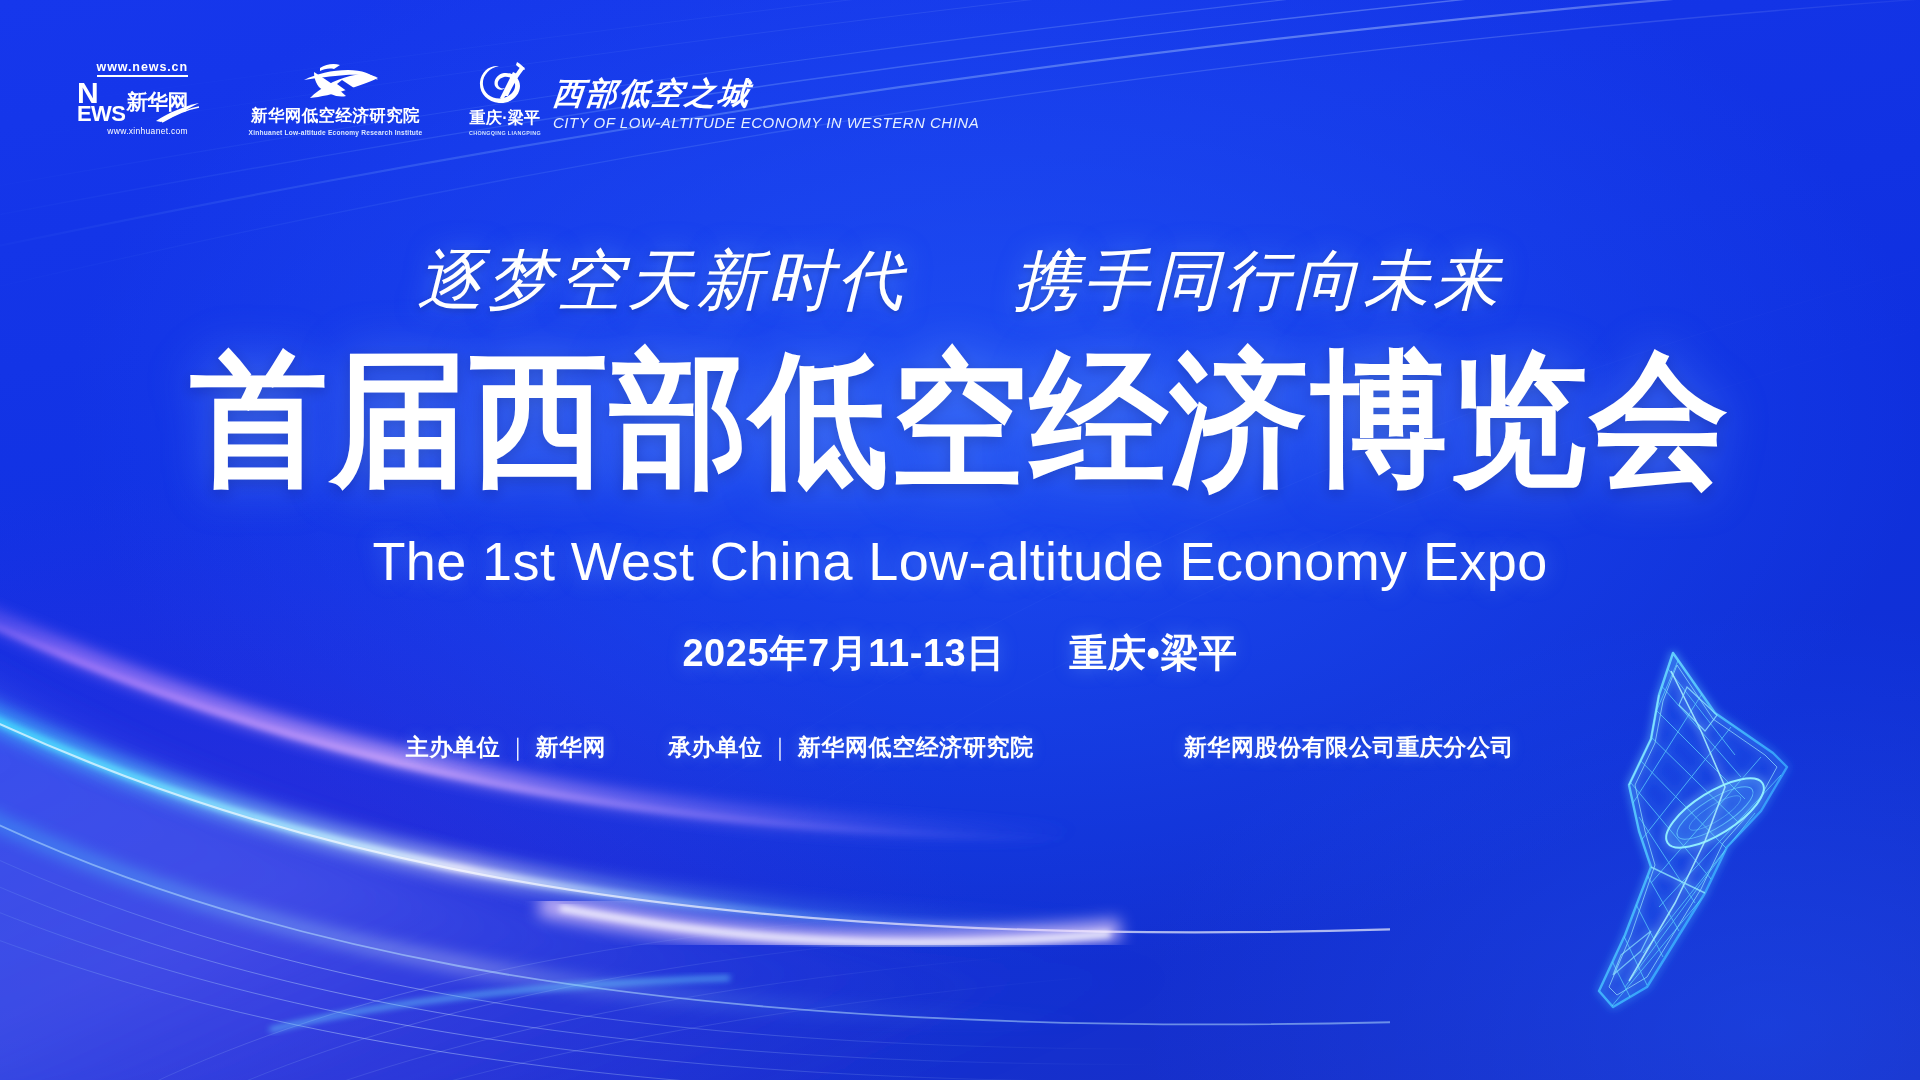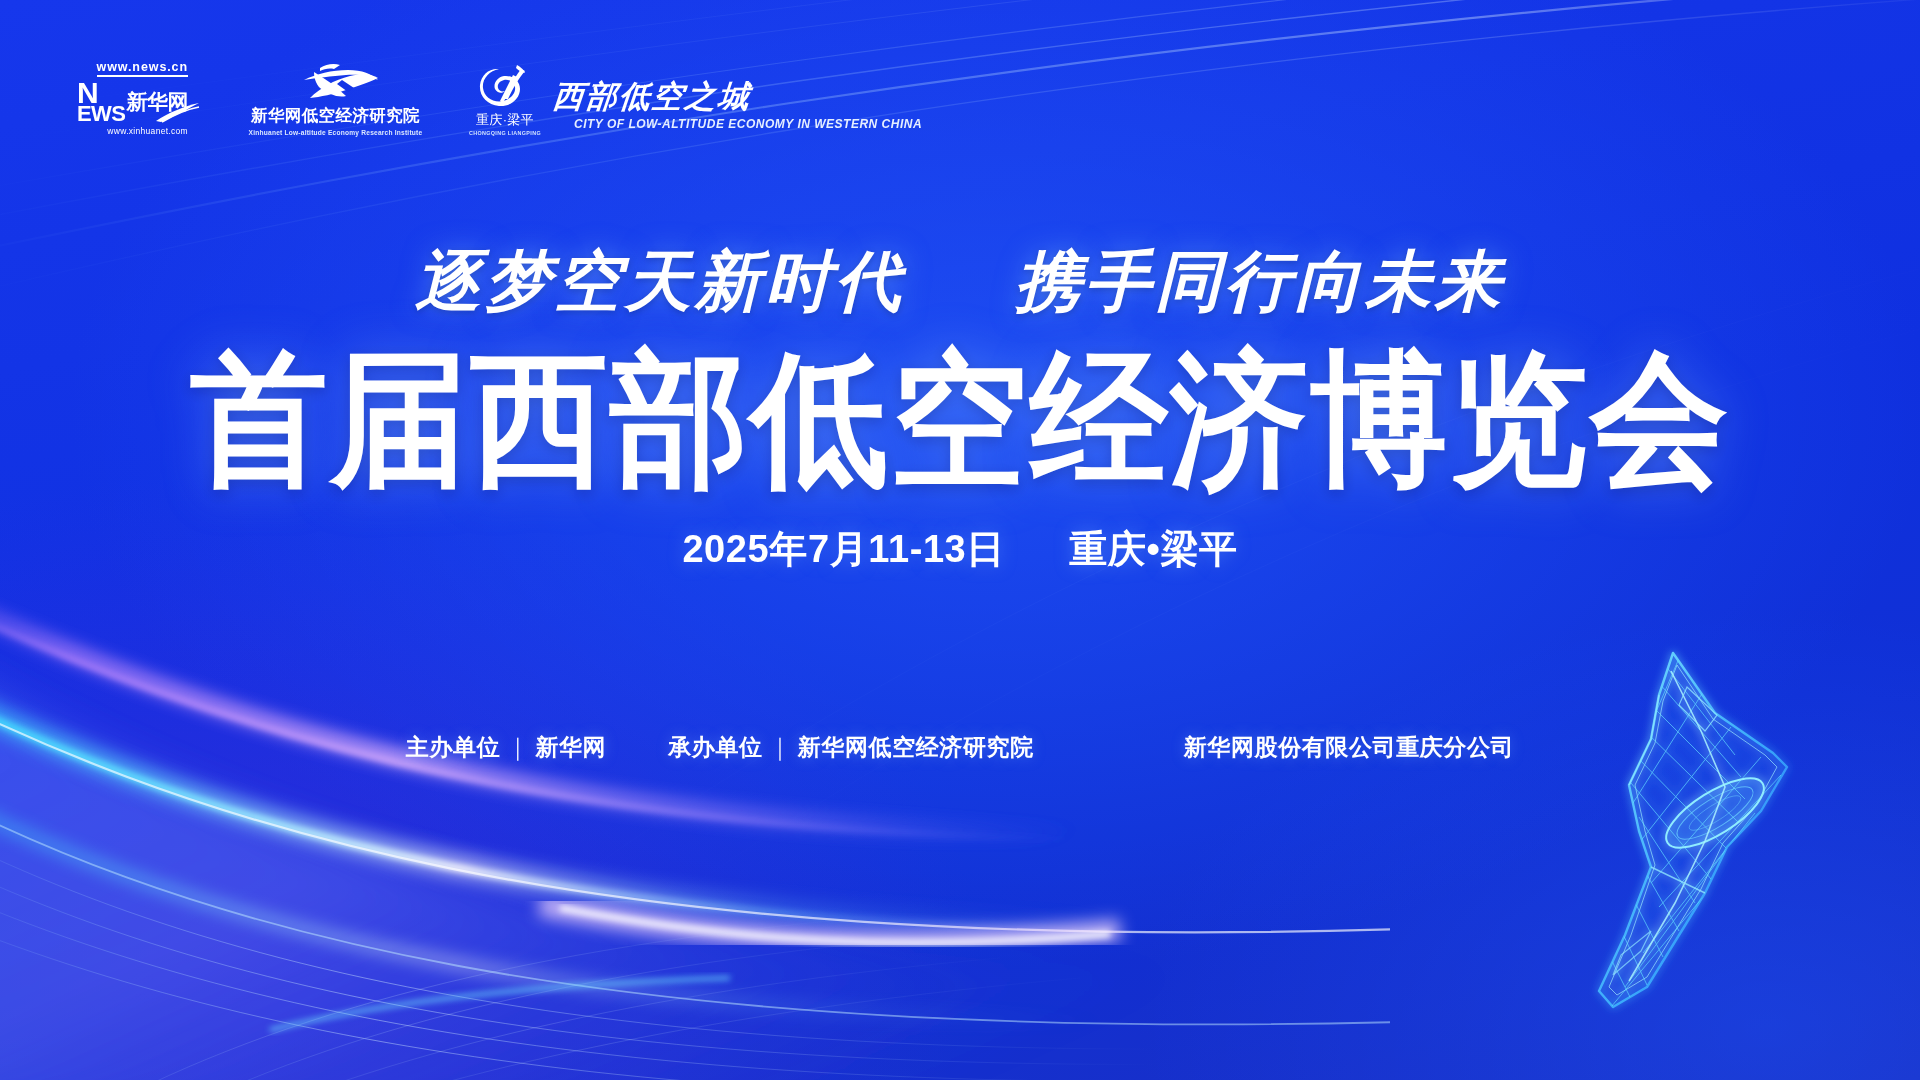--- a/index.html
+++ b/index.html
@@ -52,40 +52,40 @@
   
   .lg2 { display:flex; flex-direction:column; align-items:center; width:205px; }
   .lg2 .mark { width:92px; height:44px; }
   .lg2 .cn { font-size:16.5px; font-weight:800; color:#fff; letter-spacing:.4px; margin-top:3px; white-space:nowrap; }
   .lg2 .en { font-size:6.6px; font-weight:700; color:#dce8ff; letter-spacing:.22px; margin-top:2px; white-space:nowrap; }
 
   
   .lg3 { display:flex; align-items:flex-end; gap:9px; }
   .lg3 .badge { display:flex; flex-direction:column; align-items:center; width:78px; }
   .lg3 .badge .mark { width:56px; height:46px; }
-  .lg3 .badge .cn { font-size:13px; font-weight:400; color:#fff; letter-spacing:.3px; margin-top:2px; white-space:nowrap; }
+  .lg3 .badge .cn { font-size:16px; font-weight:700; color:#fff; letter-spacing:.3px; margin-top:2px; white-space:nowrap; }
   .lg3 .badge .en { font-size:5.4px; font-weight:700; color:#cfe0ff; letter-spacing:.35px; margin-top:1px; white-space:nowrap; }
   .lg3 .names { display:flex; flex-direction:column; padding-bottom:5px; }
   .lg3 .names .cn {
     font-size:31px; font-weight:900; color:#fff; letter-spacing:2px;
     font-style:italic; line-height:1; white-space:nowrap;
     transform:skewX(-5deg);
   }
   .lg3 .names .en {
-    font-size:12px; font-weight:700; color:#e6efff; letter-spacing:.5px;
-    margin-top:5px; font-style:italic; white-space:nowrap;margin-left:21px;
+    font-size:15px; font-weight:400; color:#e6efff; letter-spacing:.5px;
+    margin-top:5px; font-style:italic; white-space:nowrap;
   }
 
   
   .center { position:absolute; left:0; right:0; top:0; z-index:8; text-align:center; }
 
   .slogan {
     margin-top:248px;
     font-family:"DejaVu Serif", serif;
-    font-size:66px; font-weight:700; color:#ffffff; font-style:italic;
+    font-size:66px; font-weight:400; color:#ffffff; font-style:italic;
     letter-spacing:4px; line-height:1;
     text-shadow:0 0 26px rgba(120,180,255,.55), 0 2px 6px rgba(0,20,90,.35);
     white-space:nowrap;
   }
   .slogan .sp { display:inline-block; width:56px; }
 
   .maintitle {
     margin-top:36px;
     font-size:138px; font-weight:900; color:#fff;
     letter-spacing:2px; line-height:1; white-space:nowrap;
@@ -337,20 +337,21 @@
 
   <div class="center">
     <div class="slogan">
       <span>逐梦空天新时代</span>
       <span class="sp"></span>
       <span>携手同行向未来</span>
     </div>
 
     <div class="maintitle">首届西部低空经济博览会</div>
 
+    <div class="subtitle">The 1st West China Low-altitude Economy Expo</div>
 
     <div class="daterow">
       <span>2025年7月11-13日</span>
       <span class="sp"></span>
       <span>重庆•梁平</span>
     </div>
   </div>
 
   <div class="orgs">
     <div class="orgrow">

